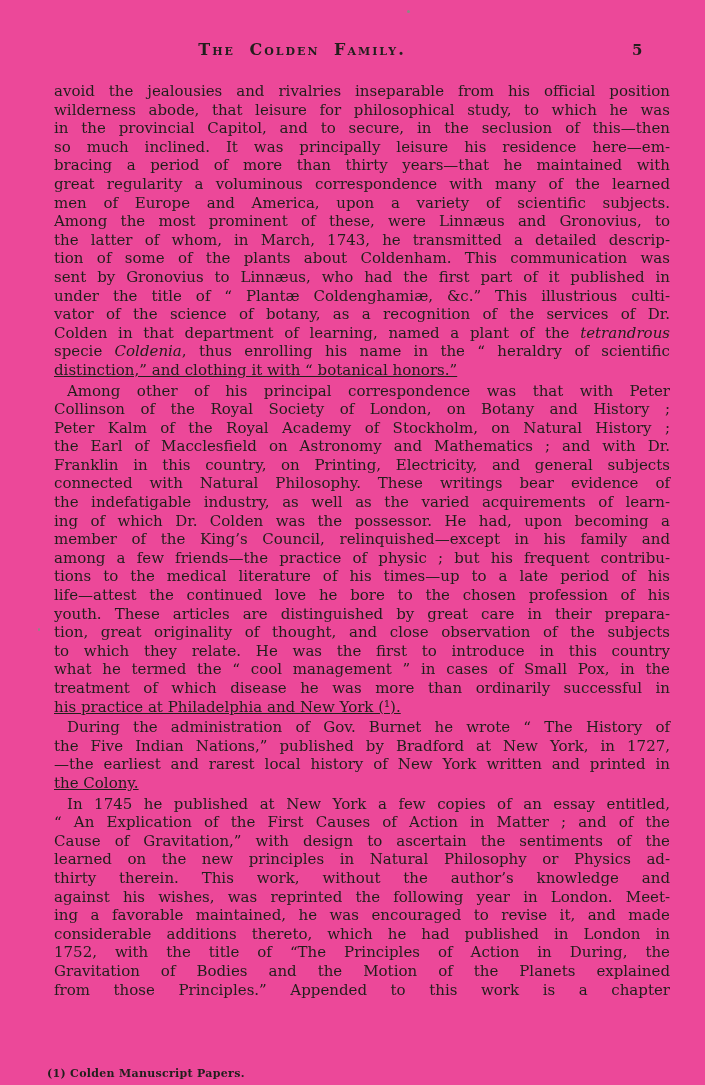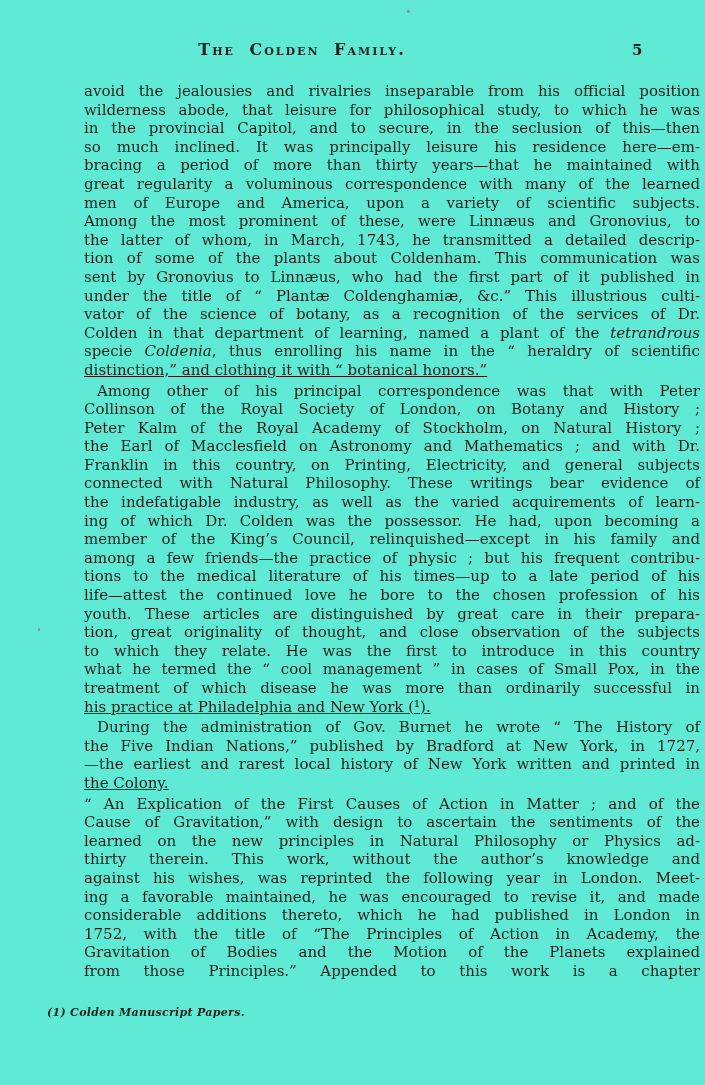--- a/index.html
+++ b/index.html
@@ -4,21 +4,21 @@
 <style>
   html, body {
     margin: 0;
     padding: 0;
     background: #ffffff;
   }
   .page {
     position: relative;
     width: 705px;
     height: 1085px;
-    background: #5eead4;
+    background: #ec4899;
     font-family: "DejaVu Serif", "Liberation Serif", serif;
     color: #211f1c;
     overflow: hidden;
   }
   
   .running-head { position: absolute; top: 40px; left: 0; width: 705px; height: 22px; }
   .head-title {
     position: absolute;
     left: 54px; top: 0;
     width: 496px;
@@ -37,41 +37,39 @@
   }
   
   .body-text {
     position: absolute;
     top: 82px;
     left: 54px;
     width: 616px;
     font-size: 15px;
     line-height: 18.6px;
     text-rendering: optimizeLegibility;
-    margin-left: 30px;
   }
   .para { margin: 0; }
   .para + .para { margin-top: 2px; }
   .line {
     text-align: justify;
     text-align-last: justify;
     min-height: 18.6px;
   }
   .line.first { text-indent: 13px; }
   .line.lastline { text-align-last: left; text-decoration: underline; }
   .line i { font-style: italic; }
   
   .footnote {
     position: absolute;
-    top: 1006px;
+    top: 1067px;
     left: 47px;
     font-size: 11px;
     font-weight: bold;
     letter-spacing: 0.3px;
-    font-style: italic;
   }
   
   .speck {
     position: absolute;
     background: #8a8a84;
     border-radius: 50%;
   }
   .speck-top { left: 407px; top: 10px; width: 3px; height: 3px; }
   .speck-left { left: 38px; top: 628px; width: 2px; height: 3px; }
 </style>
@@ -126,27 +124,28 @@
         <div class="line">treatment of which disease he was more than ordinarily successful in</div>
         <div class="line lastline">his practice at Philadelphia and New York (¹).</div>
       </div>
       <div class="para">
         <div class="line first">During the administration of Gov. Burnet he wrote “ The History of</div>
         <div class="line">the Five Indian Nations,” published by Bradford at New York, in 1727,</div>
         <div class="line">—the earliest and rarest local history of New York written and printed in</div>
         <div class="line lastline">the Colony.</div>
       </div>
       <div class="para">
+        <div class="line first">In 1745 he published at New York a few copies of an essay entitled,</div>
         <div class="line">“ An Explication of the First Causes of Action in Matter ; and of the</div>
         <div class="line">Cause of Gravitation,” with design to ascertain the sentiments of the</div>
         <div class="line">learned on the new principles in Natural Philosophy or Physics ad-</div>
         <div class="line">thirty therein.  This work, without the author’s knowledge and</div>
         <div class="line">against his wishes, was reprinted the following year in London.  Meet-</div>
         <div class="line">ing a favorable maintained, he was encouraged to revise it, and made</div>
         <div class="line">considerable additions thereto, which he had published in London in</div>
-        <div class="line">1752, with the title of “The Principles of Action in Academy, the</div>
+        <div class="line">1752, with the title of “The Principles of Action in During, the</div>
         <div class="line">Gravitation of Bodies and the Motion of the Planets explained</div>
         <div class="line">from those Principles.”  Appended to this work is a chapter</div>
       </div>
     </div>
 
   <div class="footnote">(1) Colden Manuscript Papers.</div>
 </div>
 
 </body></html>

